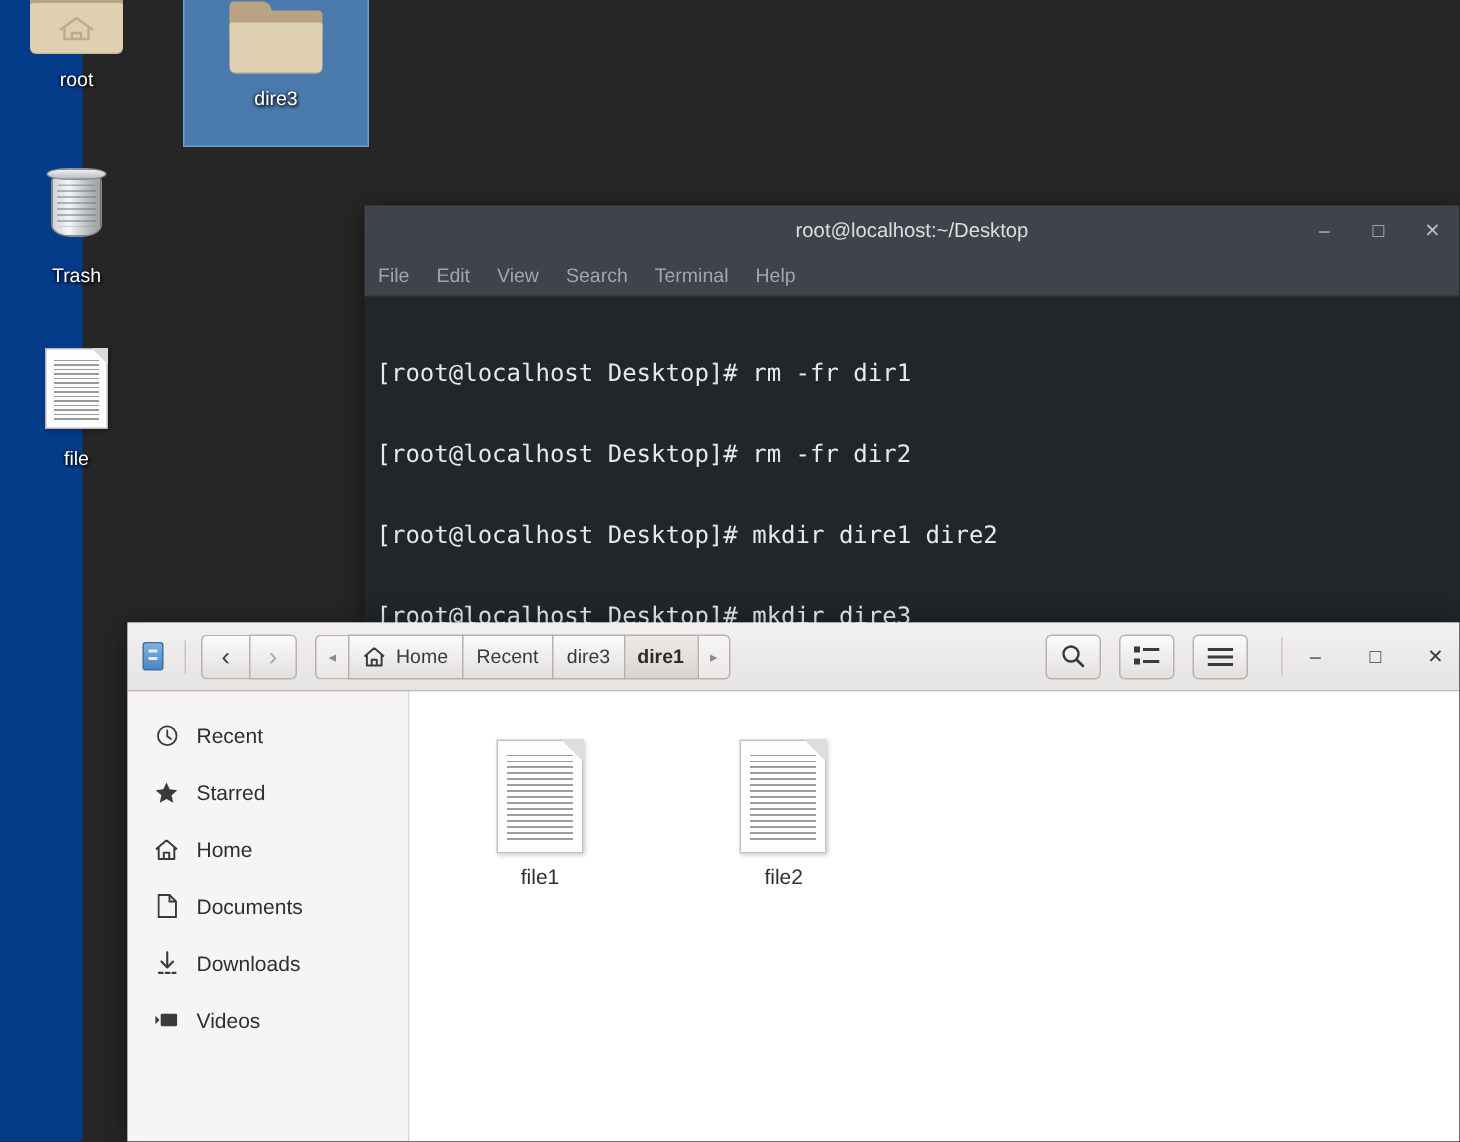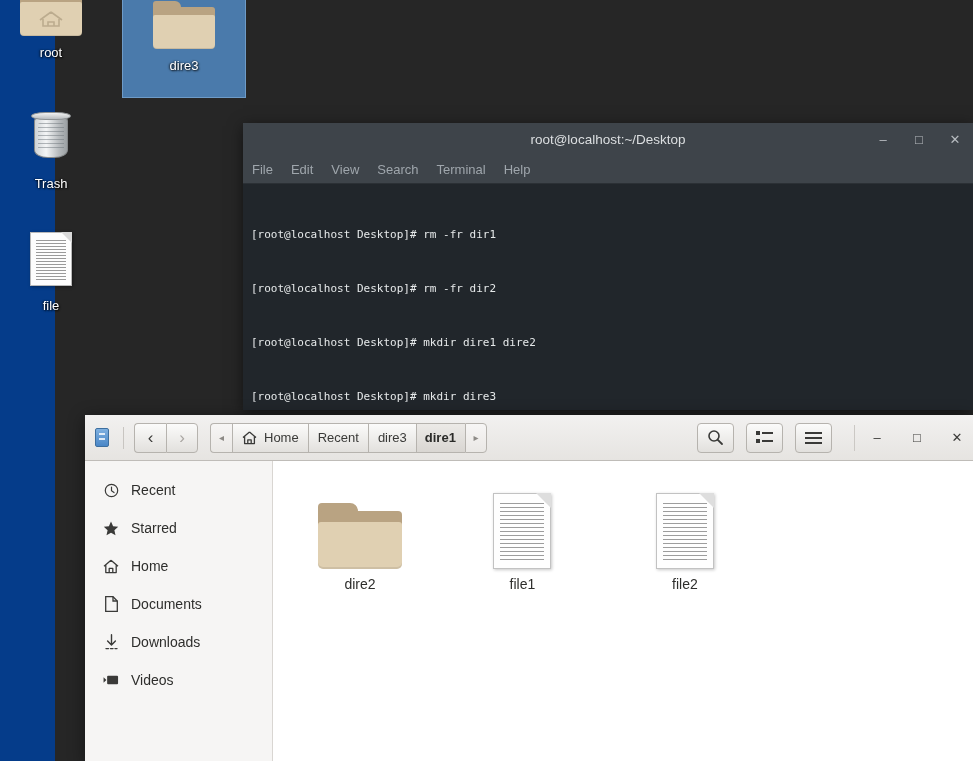--- a/index.html
+++ b/index.html
@@ -117,21 +117,21 @@
   }
   .trash .can::after {
     content:""; position:absolute; inset: 4px 3px 6px 3px;
     background: repeating-linear-gradient(to bottom, rgba(110,118,124,.5) 0 1px, transparent 1px 4px);
     border-radius: 2px;
   }
 
   
   #terminal-window {
     position: absolute;
-    left: 243px; top: 123px;
+    left: 243px; top: 137px;
     width: 730px; height: 287px;
     background: #21262b;
     box-shadow: 0 3px 14px rgba(0,0,0,.5);
   }
   #terminal-titlebar {
     height: 33px;
     background: #3e444a;
     position: relative;
     display: flex; align-items: center; justify-content: center;
   }
@@ -159,21 +159,21 @@
   }
   .tmenu {
     color: #9fa6ac;
     font-size: 13px;
   }
   #terminal-body {
     height: 225px;
     background: #21262b;
     padding: 6px 8px 0 8px;
     font-family: "DejaVu Sans Mono", "Liberation Mono", monospace;
-    font-size: 11px;
+    font-size: 16px;
     line-height: 18px;
     color: #e6e9ea;
     white-space: pre;
     position: relative;
   }
   .term-line { height: 18px; }
   #terminal-cursor {
     display: inline-block;
     width: 9px; height: 14px;
     border: 1px solid #e6e9ea;
@@ -519,30 +519,20 @@
               <path d="M0.6 3 L3.6 6 L0.6 9 Z" fill="#3a3a38"></path>
             </svg>
         </span>
         <span>Videos</span>
       </div>
     </div>
 
     <div id="files-content">
       <div class="fitem">
         <div class="fitem-art">
-          <div class="folder-lg">
-              <div class="tab"></div>
-              <div class="back"></div>
-              <div class="front"></div>
-            </div>
-        </div>
-        <span class="fitem-label">dire2</span>
-      </div>
-      <div class="fitem">
-        <div class="fitem-art">
           <div class="doc-lg">
               <div class="lines"></div>
             </div>
         </div>
         <span class="fitem-label">file1</span>
       </div>
       <div class="fitem">
         <div class="fitem-art">
           <div class="doc-lg">
               <div class="lines"></div>

